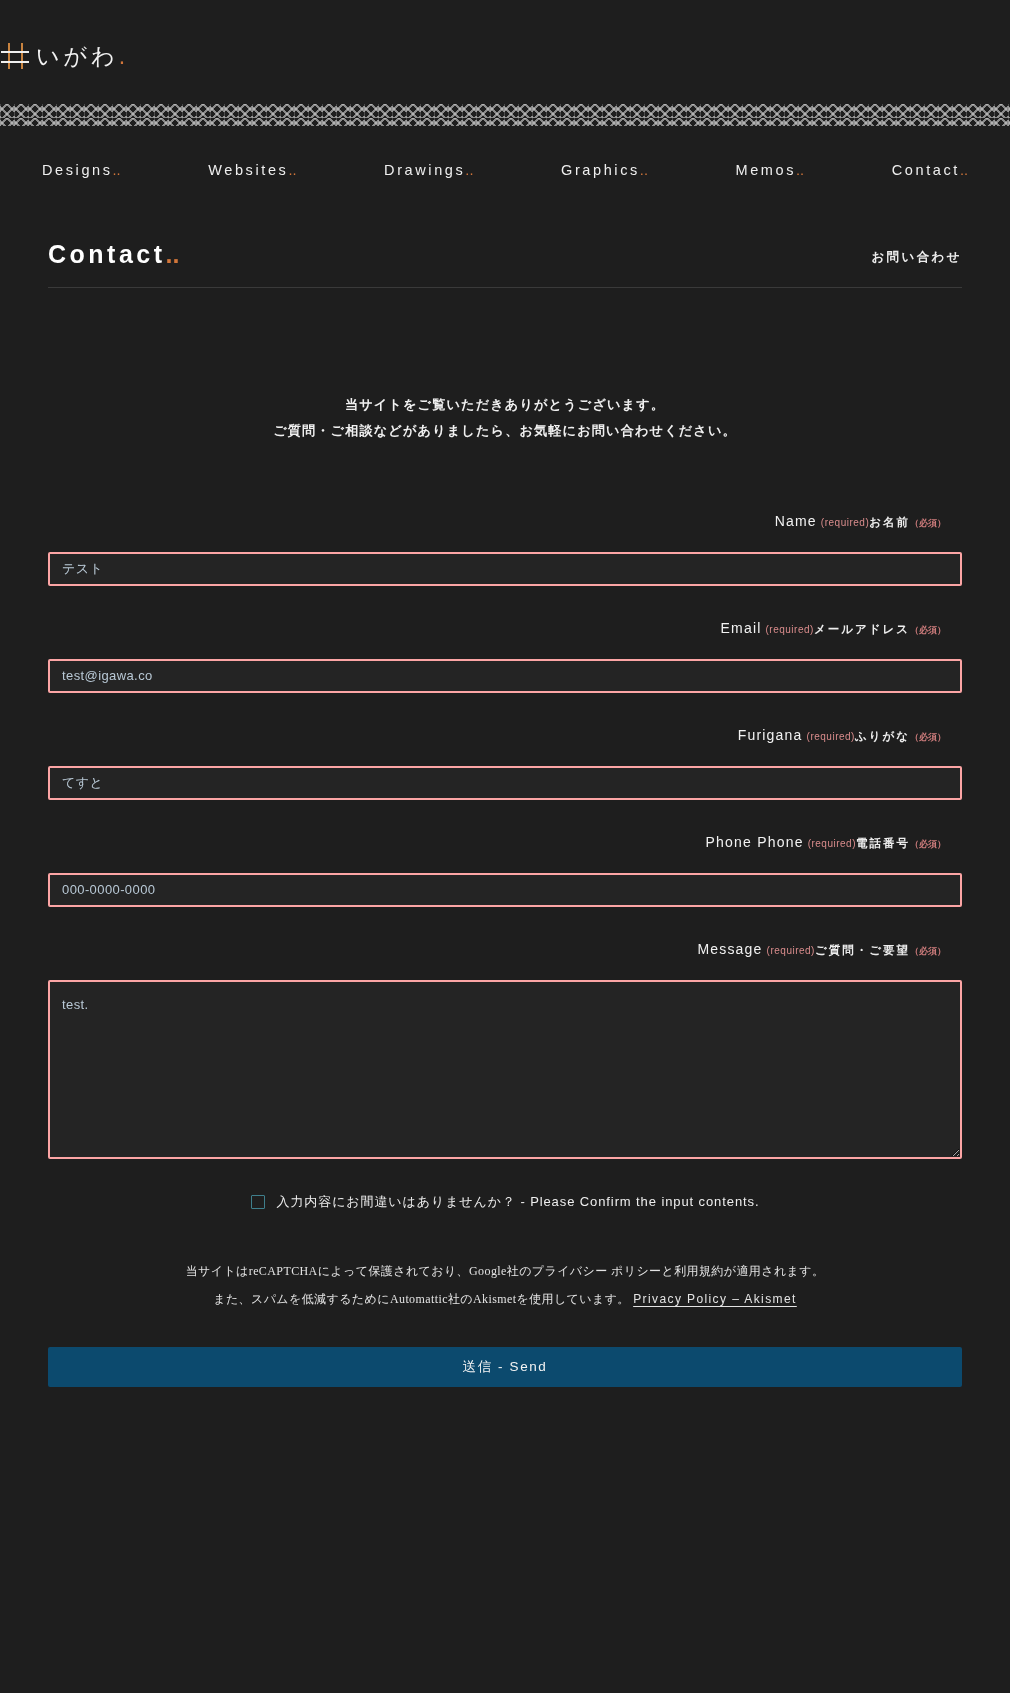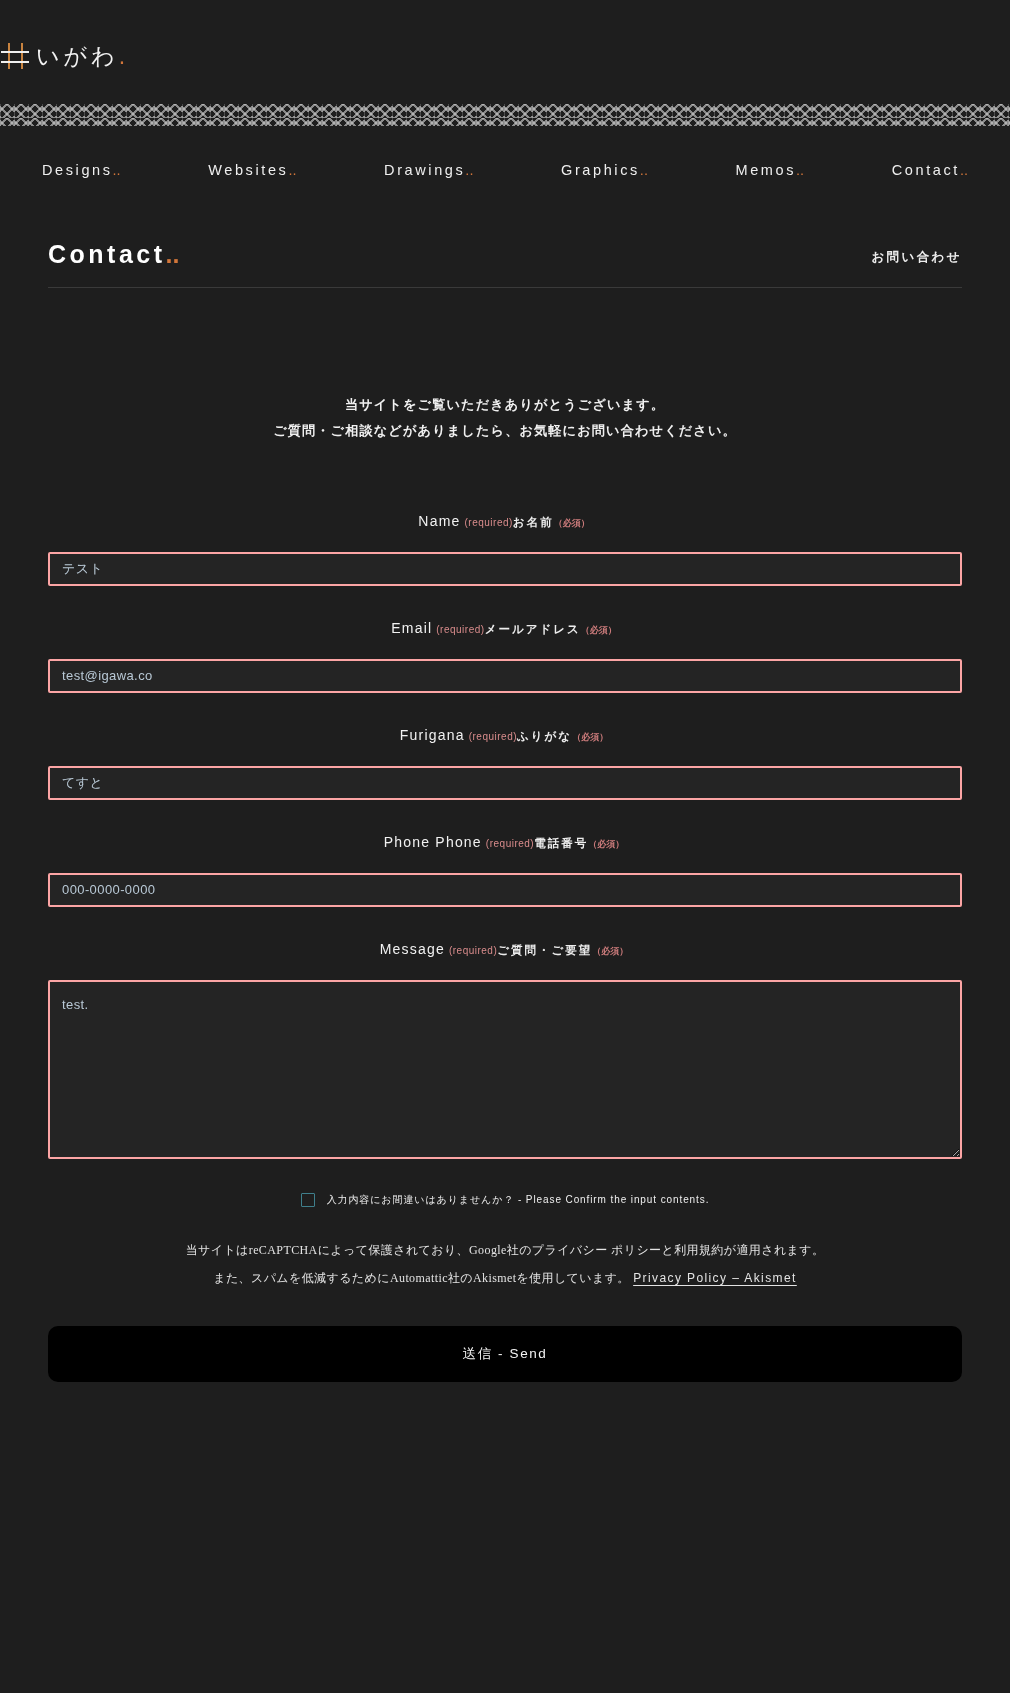--- a/index.html
+++ b/index.html
@@ -123,21 +123,21 @@
   }
 
   
   form.contact-form {
     margin: 68px 48px 0 48px;
   }
   .field-block { margin-bottom: 34px; }
 
   .field-labels {
     display: flex;
-    justify-content: center;
+    justify-content: flex-end;
     align-items: baseline;
     padding: 0 16px 0 14px;
   }
   .label-en {
     font-size: 14px;
     letter-spacing: 1.2px;
     color: #f2f2f2;
     font-weight: 400;
   }
   .req {
@@ -195,28 +195,28 @@
     width: 14px;
     height: 14px;
     border: 1.6px solid #3f7f8c;
     background: transparent;
     border-radius: 1px;
     flex: 0 0 auto;
     cursor: pointer;
     display: inline-block;
   }
   .confirm-text {
-    font-size: 10px;
+    font-size: 13px;
     letter-spacing: .9px;
     color: #efefef;
   }
 
   
   .legal {
-    margin-top: 29px;
+    margin-top: 46px;
     text-align: center;
     font-size: 12px;
     line-height: 2.35;
     letter-spacing: .4px;
     color: #e4e4e4;
     font-family: "Liberation Serif", serif;
   }
   .legal a {
     color: #e4e4e4;
     text-decoration: underline;
@@ -226,24 +226,24 @@
     font-family: "Liberation Sans", sans-serif;
     letter-spacing: 1.4px;
     font-size: 12px;
   }
 
   
   .submit-wrap { margin: 34px 48px 0 48px; }
   .submit-btn {
     display: block;
     width: 100%;
-    height: 56px;
-    background: #000000;
+    height: 40px;
+    background: #0c4a6e;
     border: none;
-    border-radius: 10px;
+    border-radius: 2px;
     color: #f4f4f4;
     font-size: 13.5px;
     letter-spacing: 1.6px;
     font-family: "Liberation Sans", sans-serif;
     cursor: pointer;
   }
 </style>
 </head>
 <body>
 

